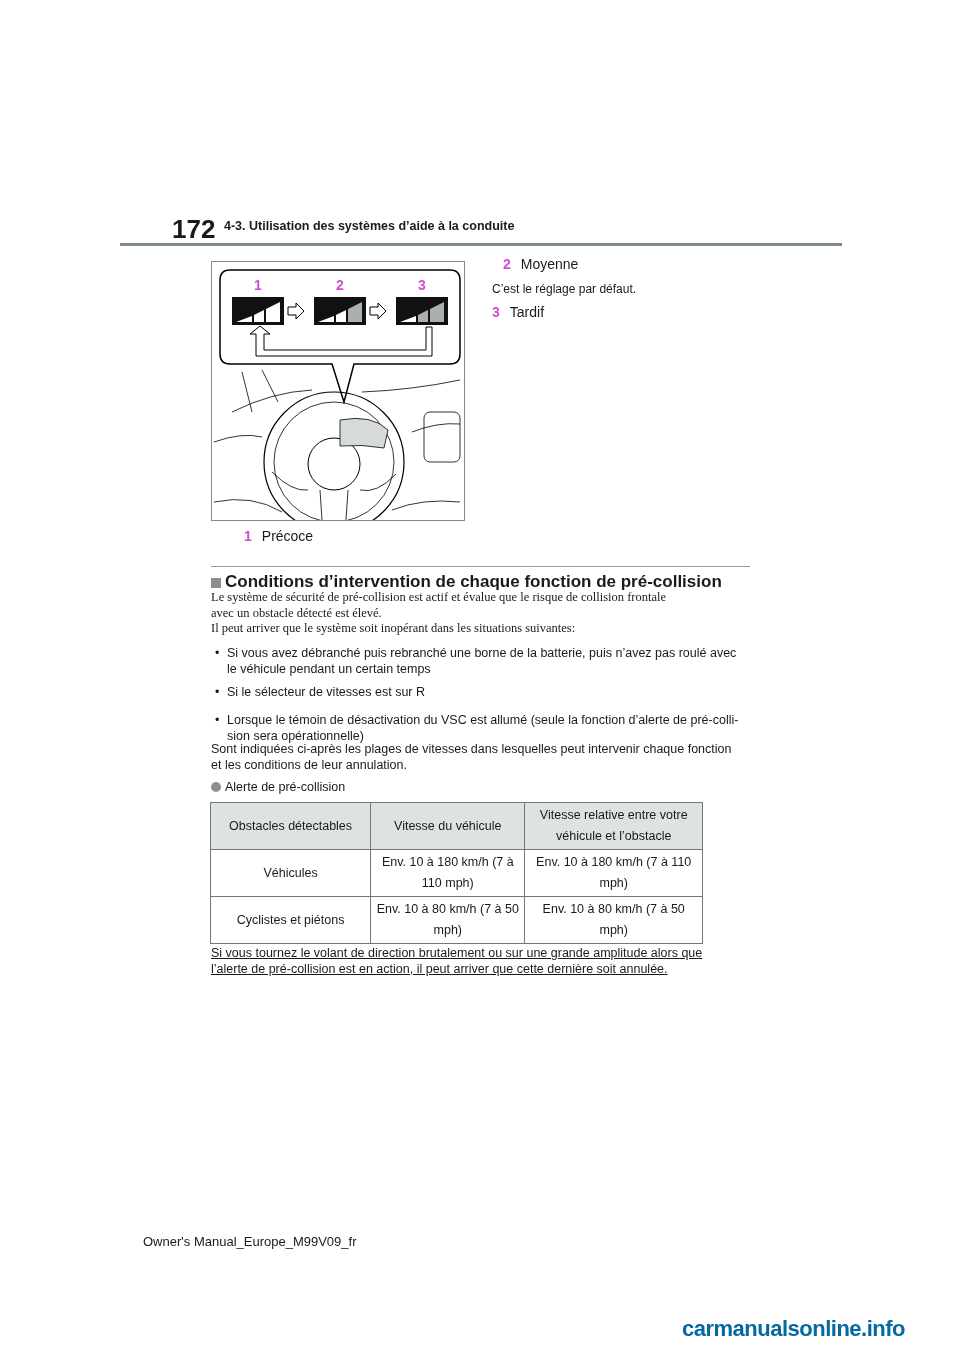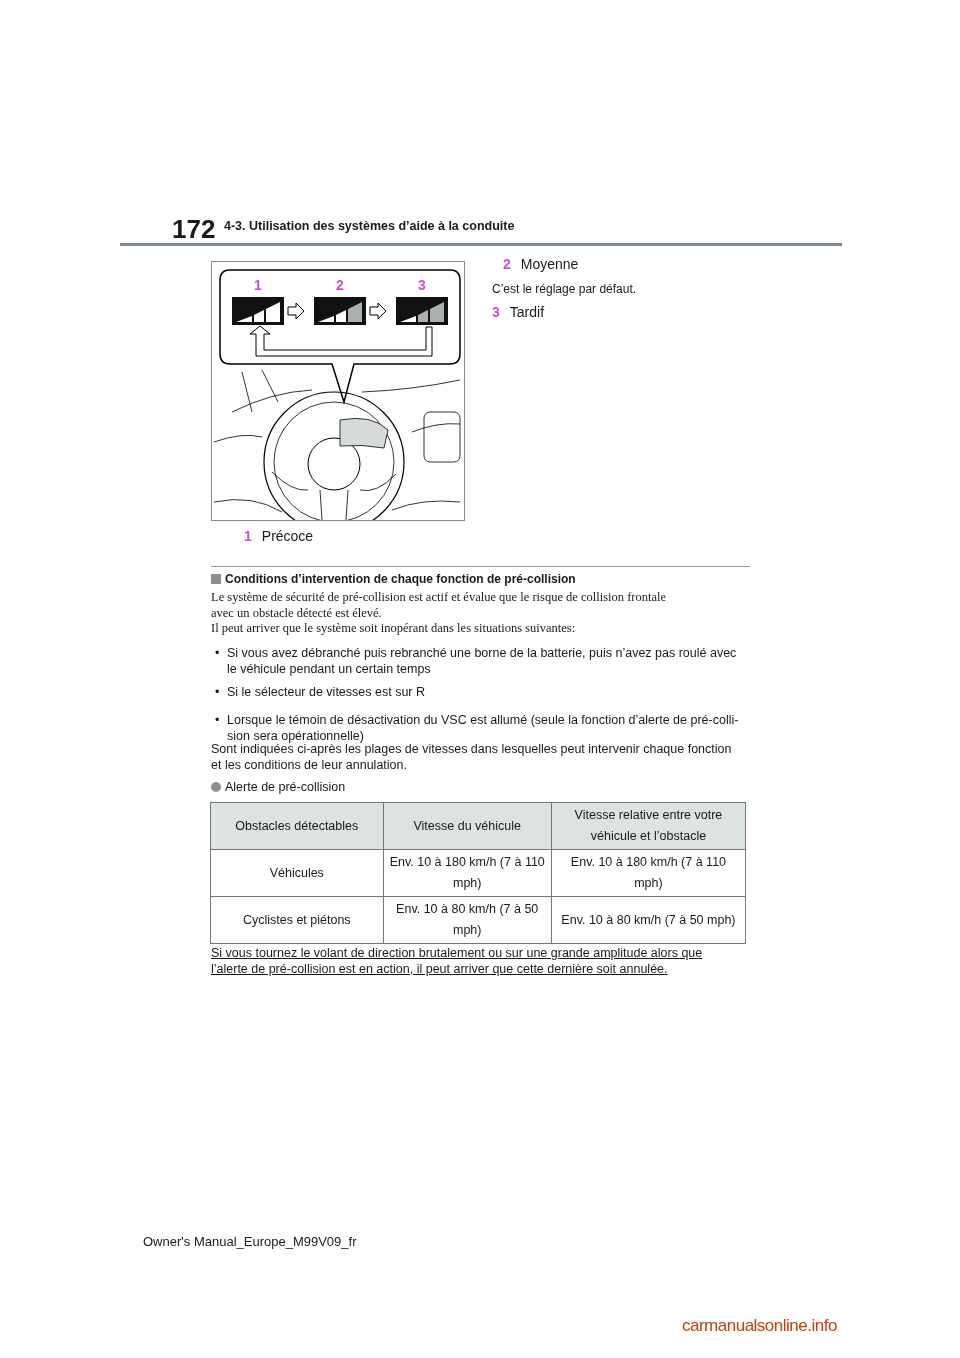--- a/index.html
+++ b/index.html
@@ -8,34 +8,34 @@
   .abs { position: absolute; }
   .page-num { left: 172px; top: 214px; font-size: 26px; font-weight: bold; letter-spacing: 0px; }
   .chapter { left: 224px; top: 219px; font-size: 12.5px; font-weight: bold; }
   .header-rule { left: 120px; top: 243px; width: 722px; height: 3px; background: #7d8c89; }
   .figure { left: 211px; top: 261px; width: 254px; height: 260px; border: 1px solid #888; box-sizing: border-box; background: #fff; }
   .num { color: #d44bd4; font-weight: bold; }
   .item-label { font-size: 14px; }
   .item-label .num { margin-right: 10px; }
   .p { font-size: 12.5px; line-height: 15.5px; }
   .section-rule { left: 211px; top: 566px; width: 539px; height: 1px; background: #9a9a9a; }
-  .sec-title { left: 211px; top: 572px; font-size: 12px; font-weight: bold; }
+  .sec-title { left: 211px; top: 572px; font-size: 17px; font-weight: bold; }
   .sec-title .sq { display: inline-block; width: 10px; height: 10px; background: #8e8e8e; margin-right: 4px; vertical-align: -1px; }
   .bullet { left: 211px; font-size: 12.5px; line-height: 16px; width: 540px; }
   .bullet .dot { position: absolute; left: 4px; top: 0; }
   .bullet .txt { display: block; padding-left: 16px; }
   .sub { left: 211px; top: 780px; font-size: 12.5px; }
   .sub .circ { display: inline-block; width: 10px; height: 10px; border-radius: 50%; background: #8e8e8e; margin-right: 4px; vertical-align: -1px; }
-  table.spec { position: absolute; left: 210px; top: 802px; width: 536px; border-collapse: collapse; font-size: 12.5px; }
+  table.spec { position: absolute; left: 210px; top: 802px; width: 493px; border-collapse: collapse; font-size: 12.5px; }
   table.spec th, table.spec td { border: 1px solid #777; text-align: center; font-weight: normal; line-height: 21px; padding: 2px 4px; }
   table.spec th { background: #dde3e2; height: 41px; }
   table.spec td { height: 41px; }
   table.spec col.c1 { width: 174px; } table.spec col.c2 { width: 170px; } table.spec col.c3 { width: 196px; }
   .footer { left: 143px; top: 1234px; font-size: 13px; }
-  .watermark { left: 682px; top: 1316px; font-size: 17px; color: #c2410c; letter-spacing: -0.5px; }
+  .watermark { left: 682px; top: 1316px; font-size: 22px; color: #0369a1; letter-spacing: -0.5px; font-weight: bold; }
 </style>
 </head>
 <body>
 
 <div class="abs page-num">172</div>
 <div class="abs chapter">4-3. Utilisation des systèmes d’aide à la conduite</div>
 <div class="abs header-rule"></div>
 
 <div class="abs figure">
   <svg width="252" height="258" viewBox="0 0 252 258">

